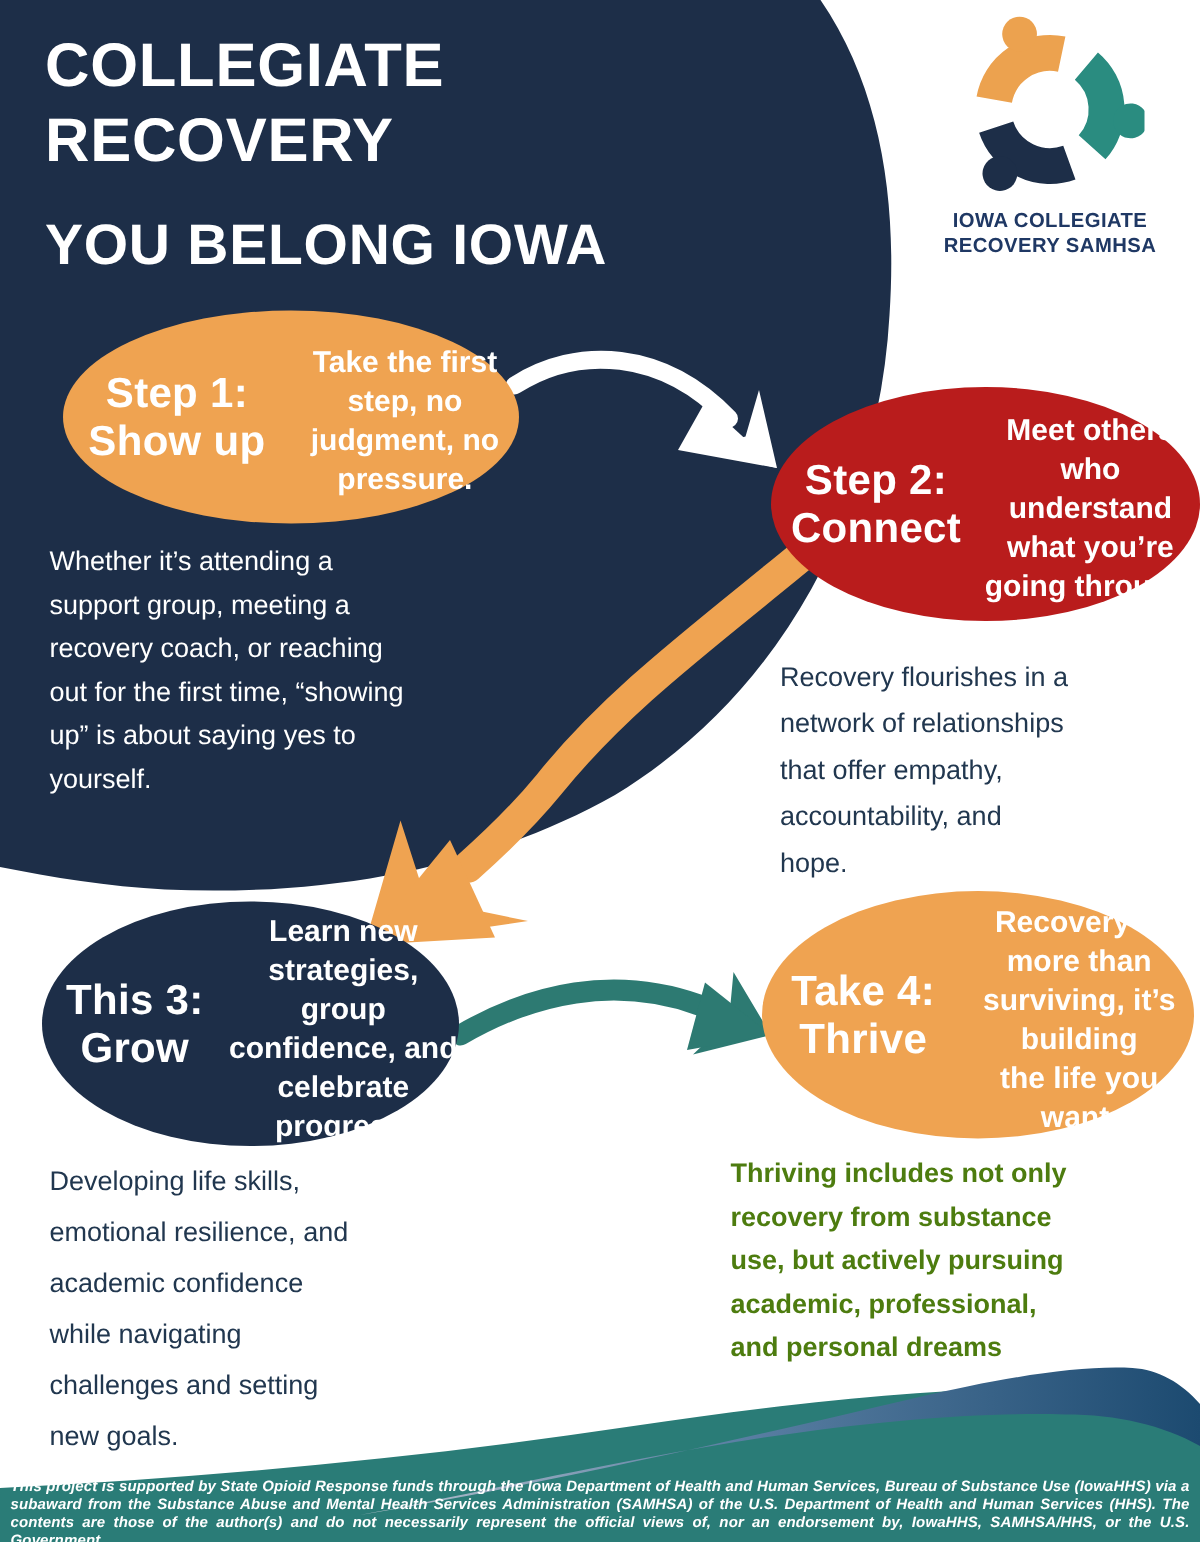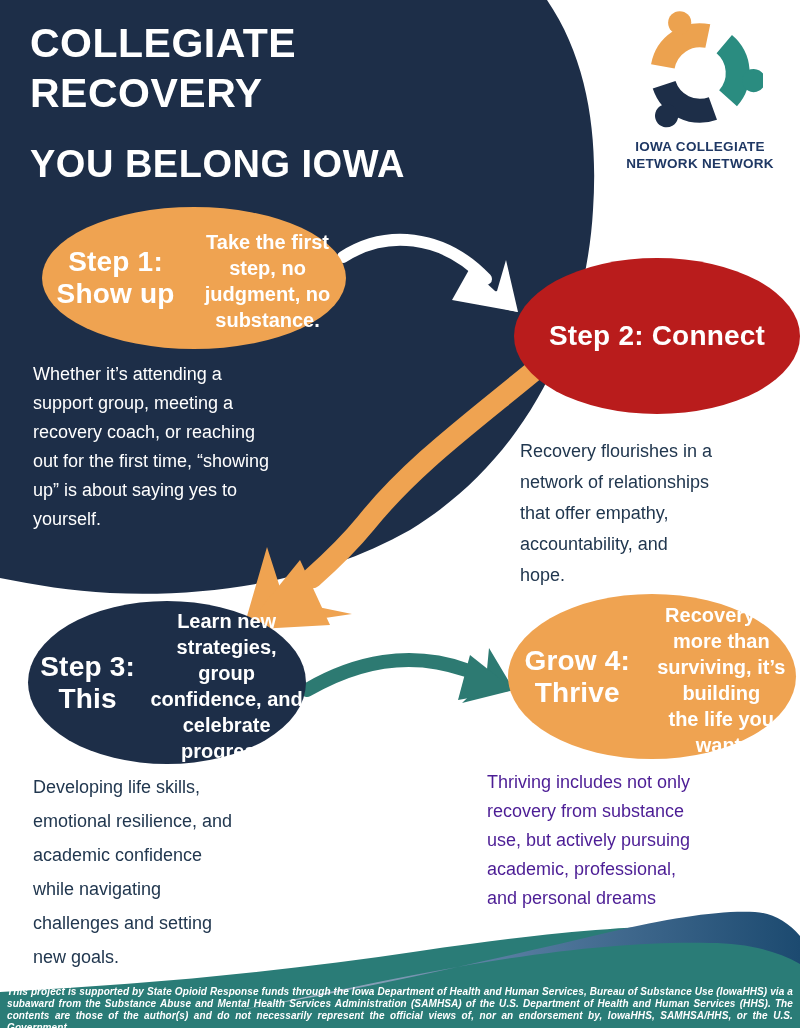--- a/index.html
+++ b/index.html
@@ -39,21 +39,21 @@
   .bubble .bt{font-size:20px;font-weight:700;line-height:26px;margin-top:6px;}
   #b1{left:42px;top:207px;width:304px;height:142px;background:#efa351;}
   #b2{left:514px;top:258px;width:286px;height:156px;background:#b91c1c;}
   #b3{left:28px;top:601px;width:278px;height:163px;background:#1d2e48;}
   #b4{left:508px;top:594px;width:288px;height:165px;background:#efa351;}
 
   .para{font-size:18px;font-weight:400;position:absolute;}
   #p1{left:33px;top:360px;width:420px;color:#ffffff;line-height:29px;font-weight:500;}
   #p2{left:520px;top:436px;width:280px;color:#21374f;line-height:31px;}
   #p3{left:33px;top:770px;width:360px;color:#21374f;line-height:34px;}
-  #p4{left:487px;top:768px;width:313px;color:#4c1d95;line-height:29px;}
+  #p4{left:487px;top:768px;width:313px;color:#4d7c0f;line-height:29px;font-weight:bold;}
 
   .footer-text{
     position:absolute;left:7px;top:986px;width:786px;
     color:#ffffff;font-size:10px;font-style:italic;font-weight:700;
     line-height:12px;text-align:justify;letter-spacing:0.1px;
   }
 </style>
 </head>
 <body>
 
@@ -108,39 +108,42 @@
           <path d="M -29.5 -5.2 A 30 30 0 0 1 6.2 -29.3" stroke="#2a8c80" stroke-width="19"></path>
           <circle cx="-16.1" cy="-39.9" r="9.2" fill="#2a8c80"></circle>
         </g>
         <g transform="rotate(240)">
           <path d="M -29.5 -5.2 A 30 30 0 0 1 6.2 -29.3" stroke="#1d2e48" stroke-width="19"></path>
           <circle cx="-16.1" cy="-39.9" r="9.2" fill="#1d2e48"></circle>
         </g>
       </g>
     </svg>
     <div class="logo-text preline">IOWA COLLEGIATE
-NETWORK NETWORK</div>
+RECOVERY SAMHSA</div>
   </div>
 
   <div class="bubble" id="b1">
     <div class="bh">Step 1: Show up</div>
     <div class="bt preline">Take the first step, no
-judgment, no substance.</div>
+judgment, no pressure.</div>
   </div>
   <div class="bubble" id="b2">
     <div class="bh">Step 2: Connect</div>
+    <div class="bt preline">Meet others who
+understand what you’re
+going through.</div>
   </div>
   <div class="bubble" id="b3">
-    <div class="bh">Step 3: This</div>
+    <div class="bh">This 3: Grow</div>
     <div class="bt preline">Learn new strategies,
 group confidence, and
 celebrate progress.</div>
   </div>
   <div class="bubble" id="b4">
-    <div class="bh">Grow 4: Thrive</div>
+    <div class="bh">Take 4: Thrive</div>
     <div class="bt preline">Recovery is more than
 surviving, it’s  building
 the life you want.</div>
   </div>
 
   <div class="para preline" id="p1">Whether it’s attending a
 support group, meeting a
 recovery coach, or reaching
 out for the first time, “showing
 up” is about saying yes to

